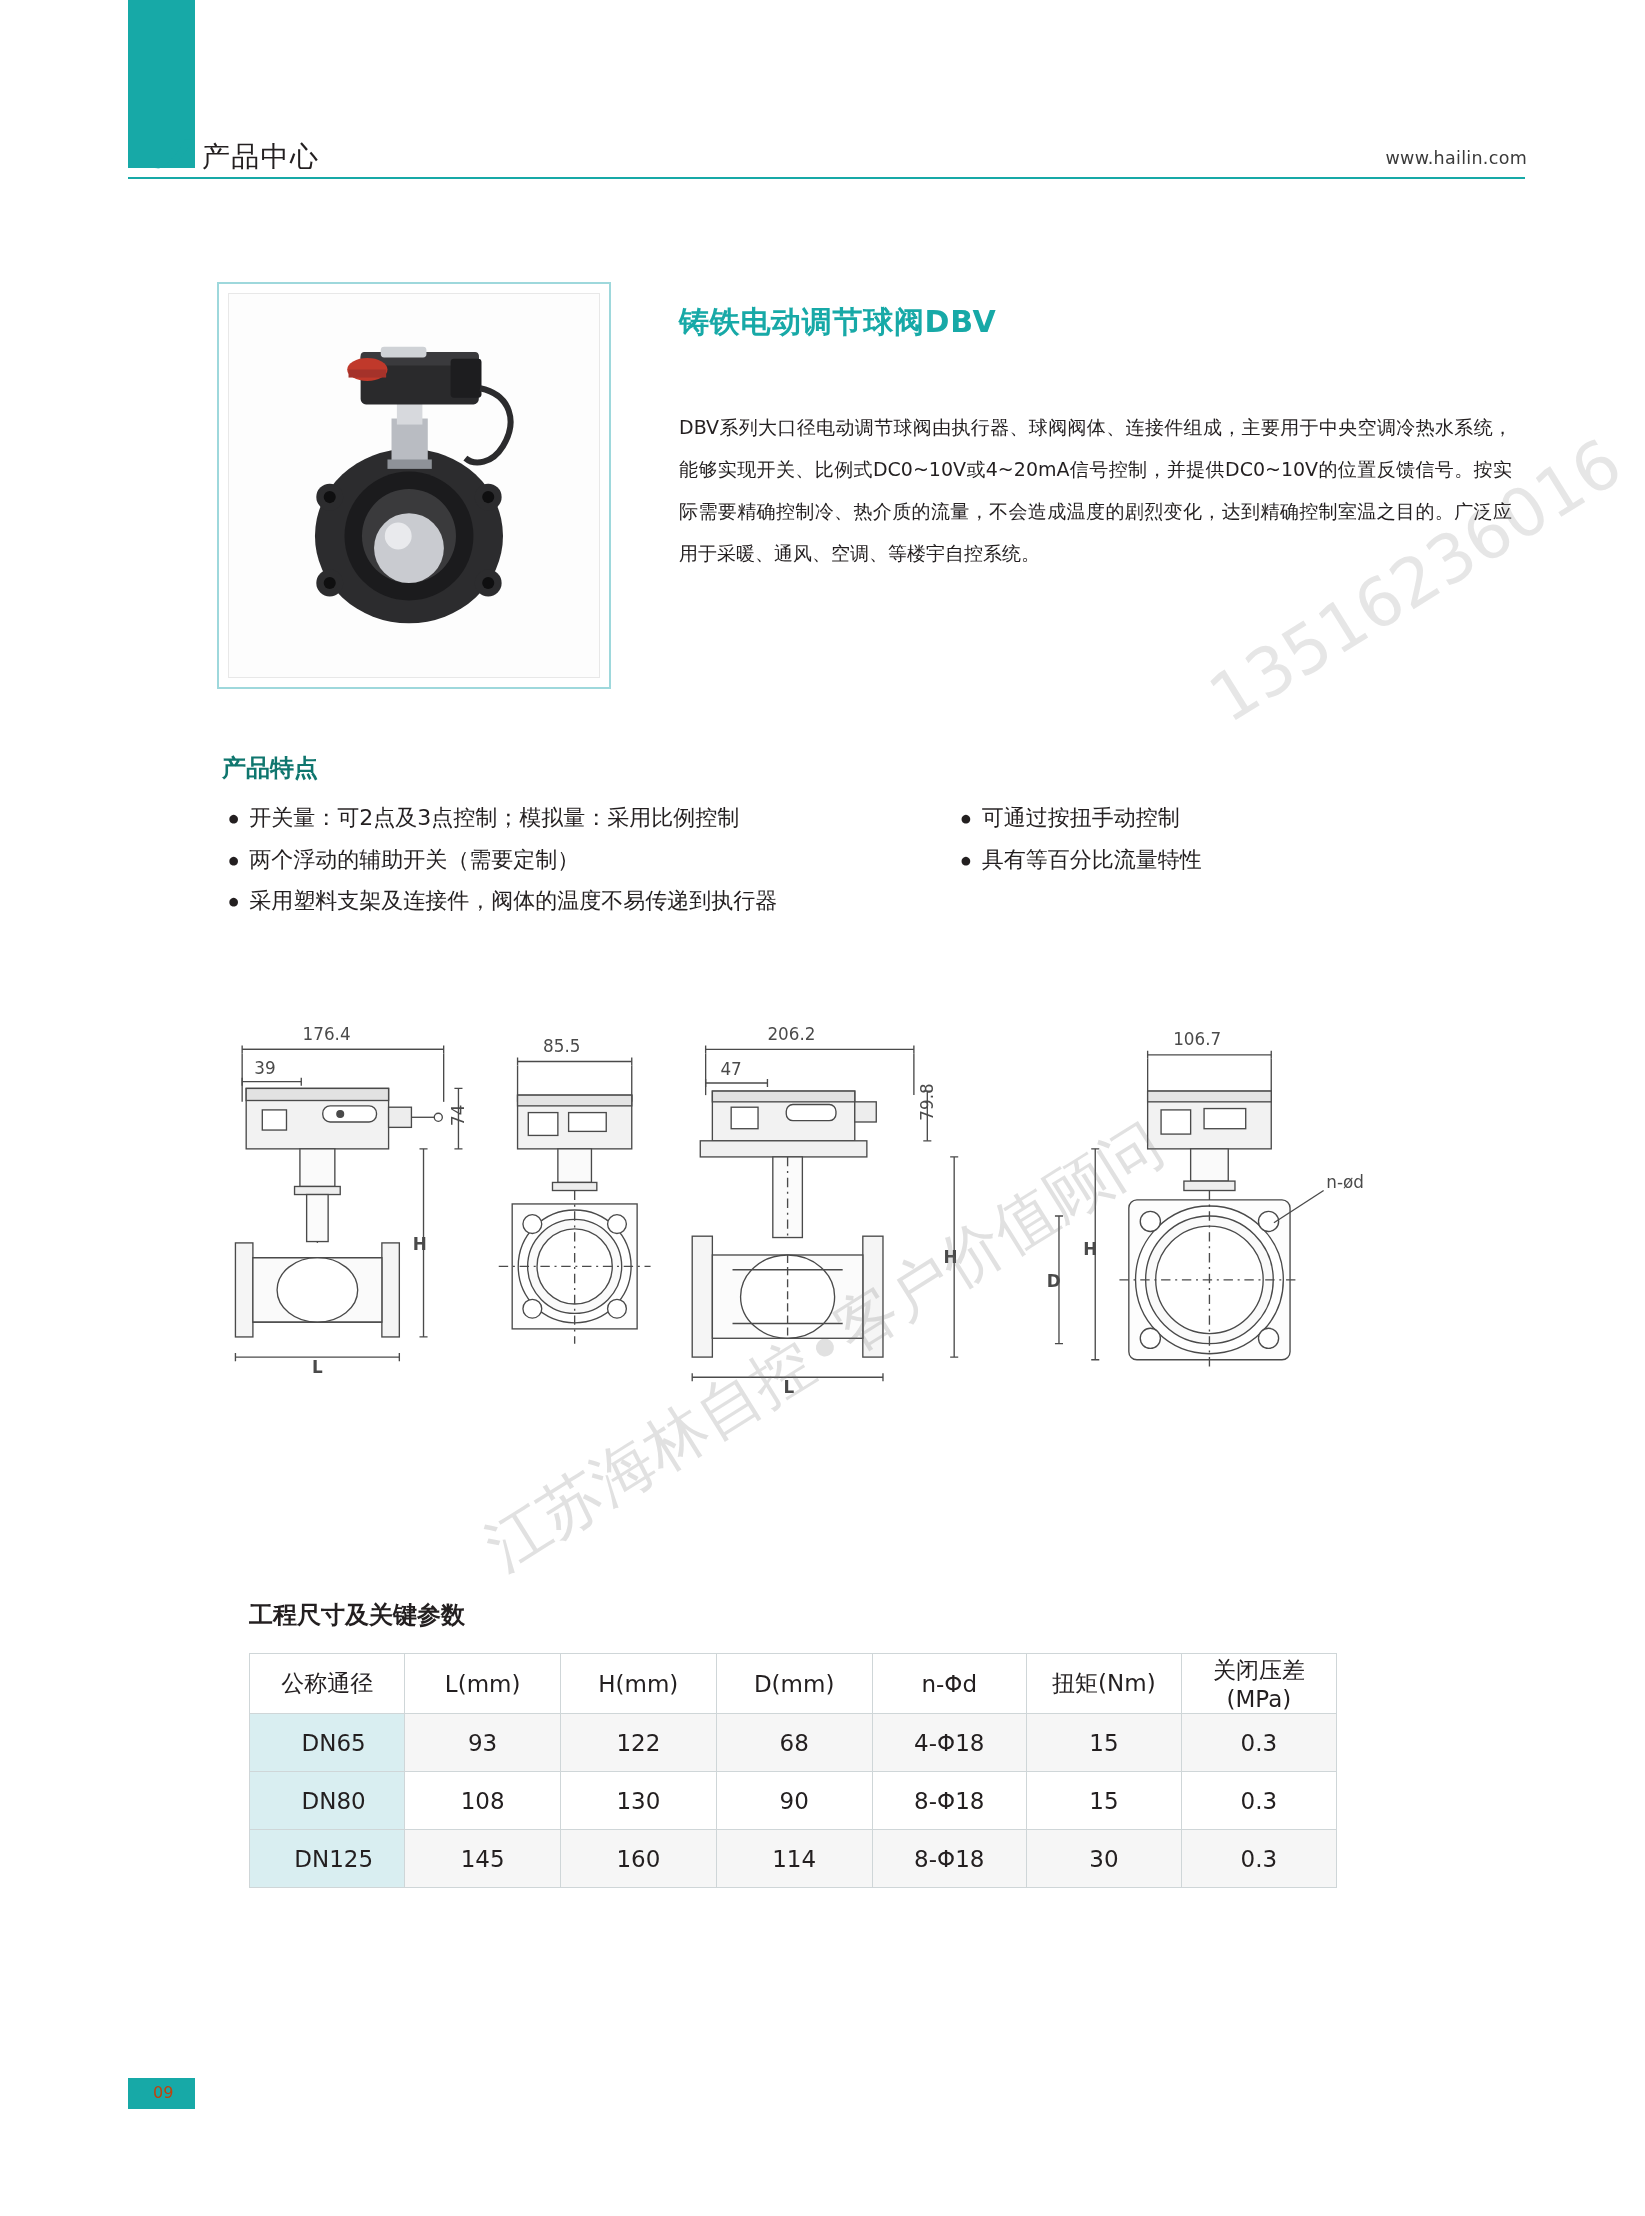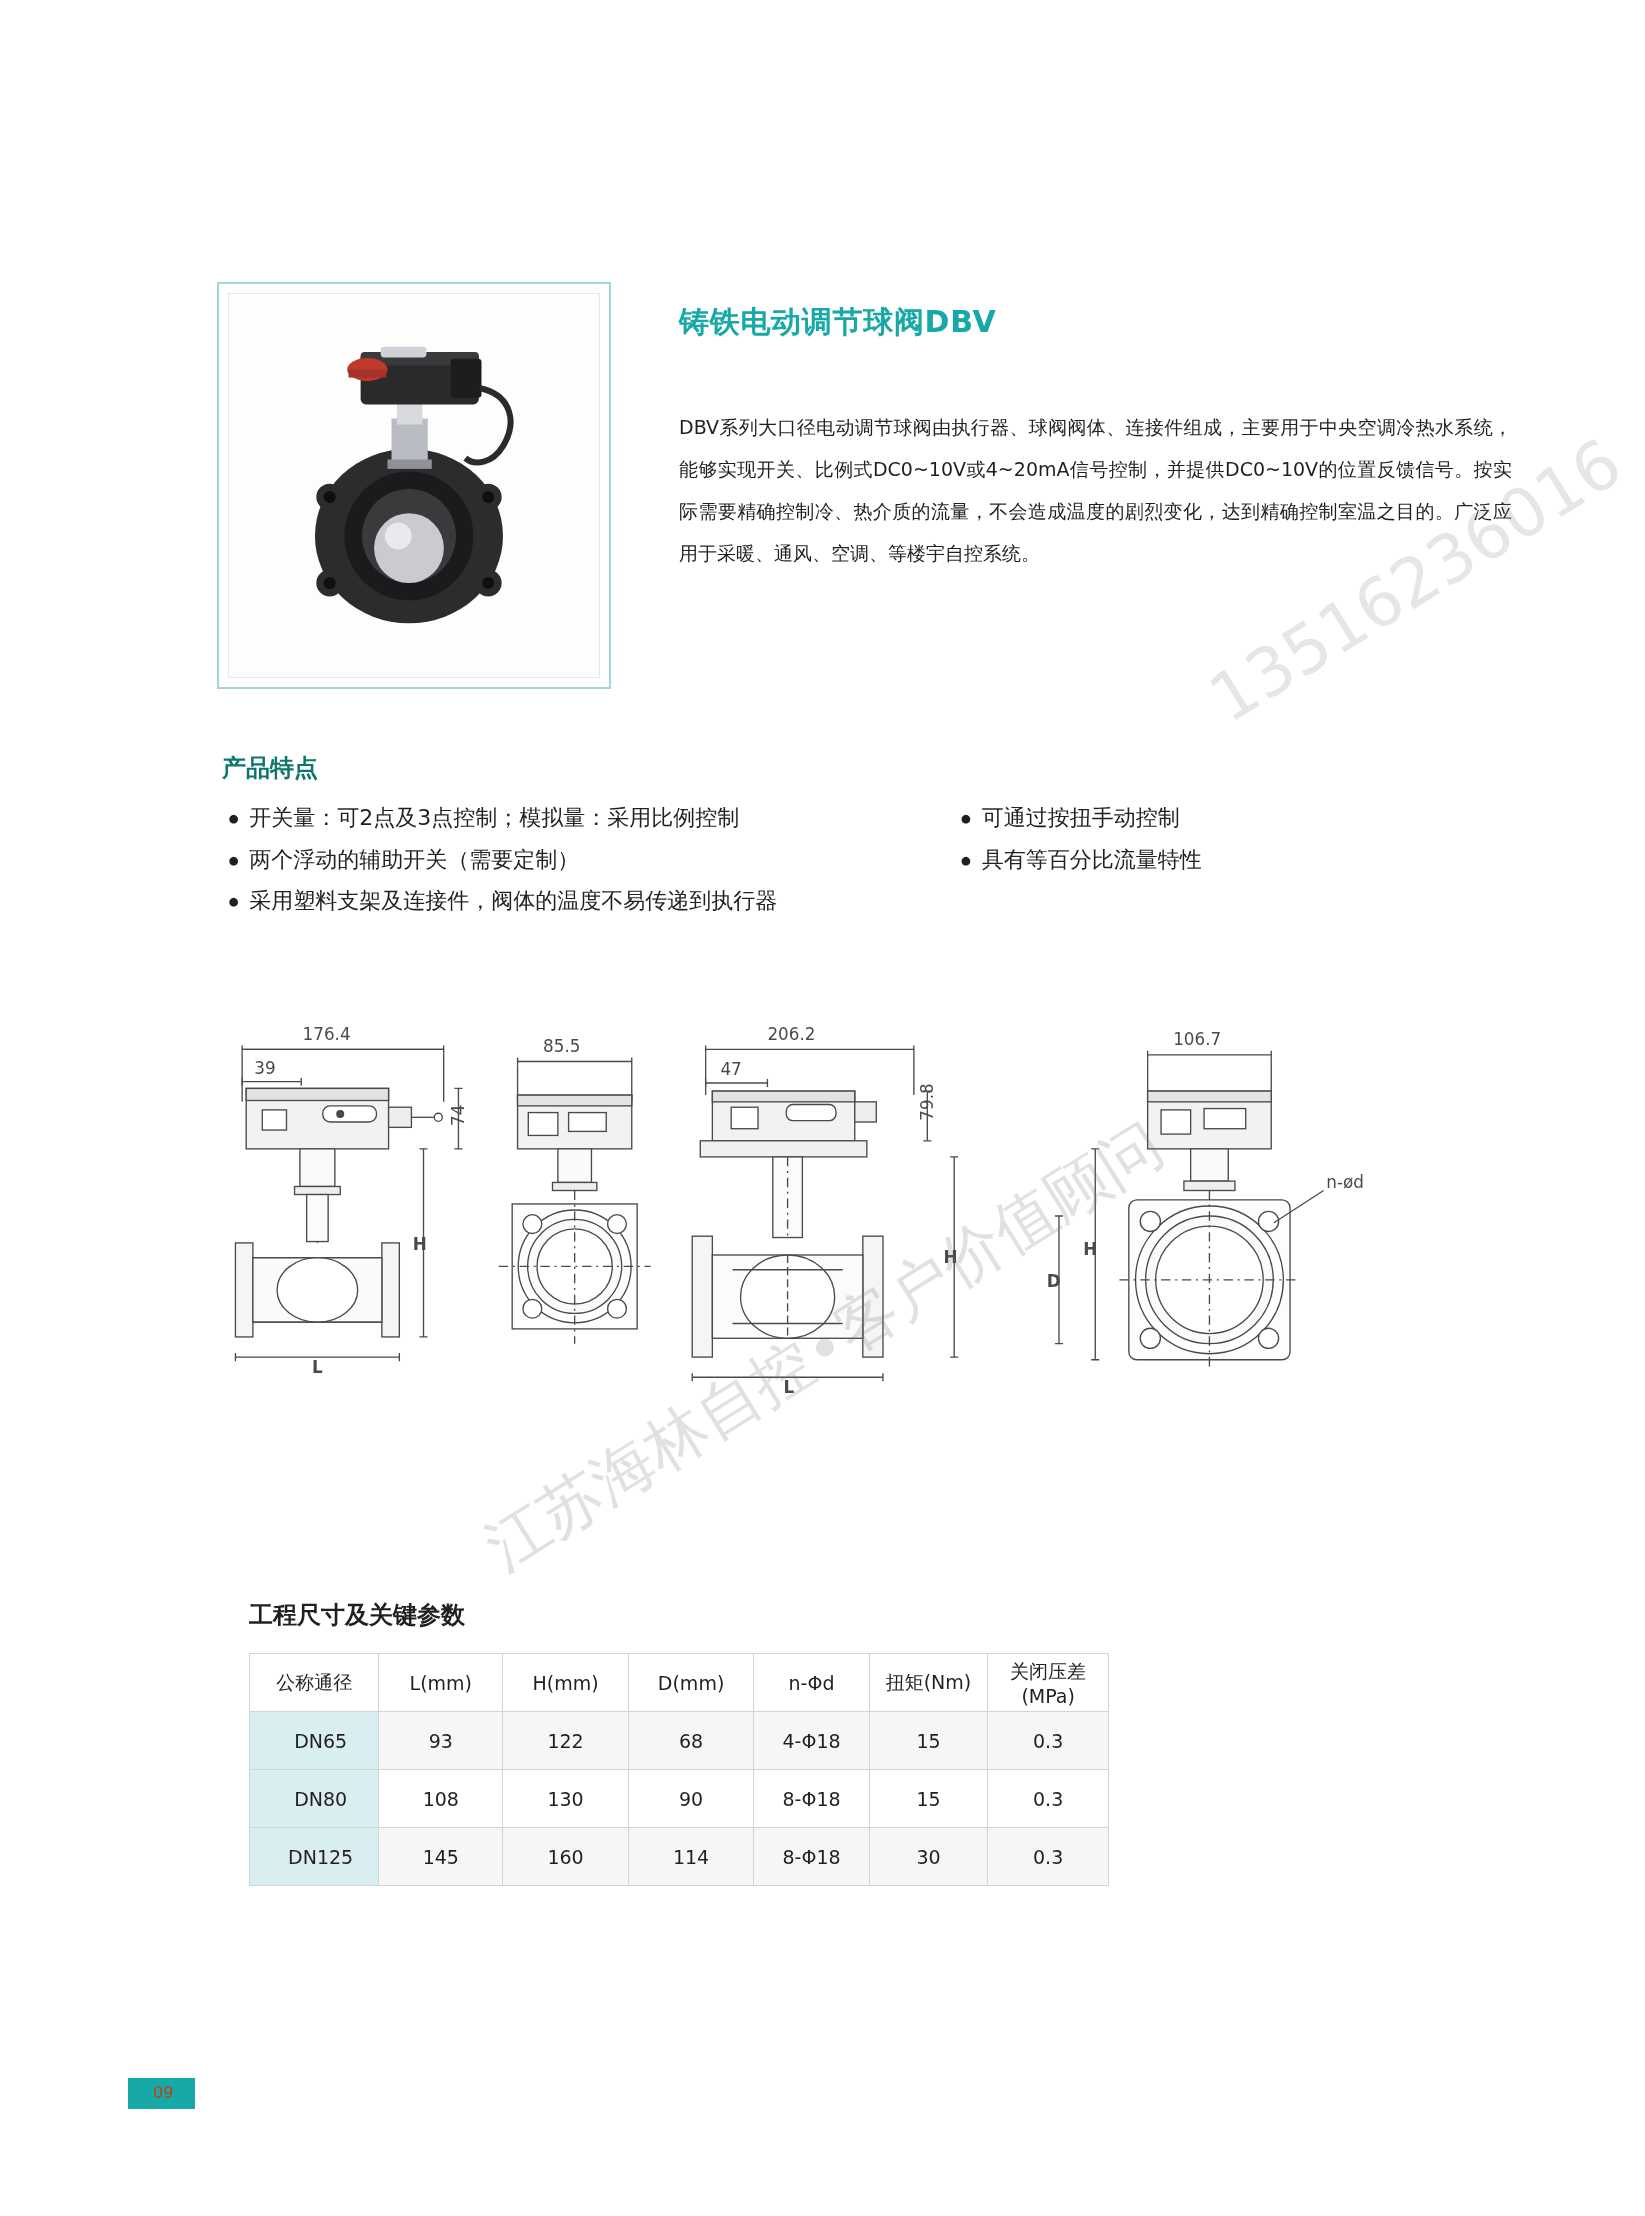--- a/index.html
+++ b/index.html
@@ -92,22 +92,22 @@
   .wm-1{left:470px;top:1518px;}
   .wm-2{left:1196px;top:672px;font-size:67px;color:rgba(130,130,130,0.20);}
 
   
   .tbl-title{
     position:absolute;left:249px;top:1599px;
     font-size:24px;font-weight:bold;color:#231f20;
   }
   table.params{
     position:absolute;left:249px;top:1653px;
-    border-collapse:collapse;width:860px;
-    font-size:19px;
+    border-collapse:collapse;width:1088px;
+    font-size:23px;
   }
   table.params th,table.params td{
     border:0.7px solid #cfd6d8;
     text-align:center;vertical-align:middle;
     height:55px;font-weight:normal;color:#231f20;
   }
   table.params thead th{background:#ffffff;}
   table.params td.dn{background:#d9eef1;padding-left:14px;}
   table.params tbody tr:nth-child(odd) td:not(.dn){background:#f6f6f6;}
   table.params tbody tr:nth-child(even) td:not(.dn){background:#ffffff;}
@@ -122,20 +122,31 @@
   .footer-num{
     position:absolute;left:153px;bottom:114px;
     font-size:16px;color:#c2410c;
   }
 </style>
 </head>
 <body>
 
 <div class="page">
 
+  <div class="header-bar">
+    <div class="header-green-block"></div>
+    <div class="header-swoosh">
+      <svg width="47" height="32" viewBox="0 0 70 48">
+        <path d="M2,46 C18,46 34,28 48,2 L60,2 C46,30 28,46 2,46 Z" fill="#17a9a7"></path>
+      </svg>
+    </div>
+    <div class="header-line"></div>
+    <div class="header-title">产品中心</div>
+    <div class="header-url">www.hailin.com</div>
+  </div>
 
   <div class="prod-img-frame">
     <div class="prod-img-inner">
       <svg class="valve-svg" width="368" height="382" viewBox="0 0 548 568">
 
         <ellipse cx="268" cy="360" rx="140" ry="130" fill="#2c2c2e"></ellipse>
         <ellipse cx="268" cy="360" rx="96" ry="96" fill="#1b1b1d"></ellipse>
         <ellipse cx="268" cy="360" rx="70" ry="70" fill="#3a3a3c"></ellipse>
 
         <circle cx="268" cy="378" r="52" fill="#c9cbd0"></circle>

